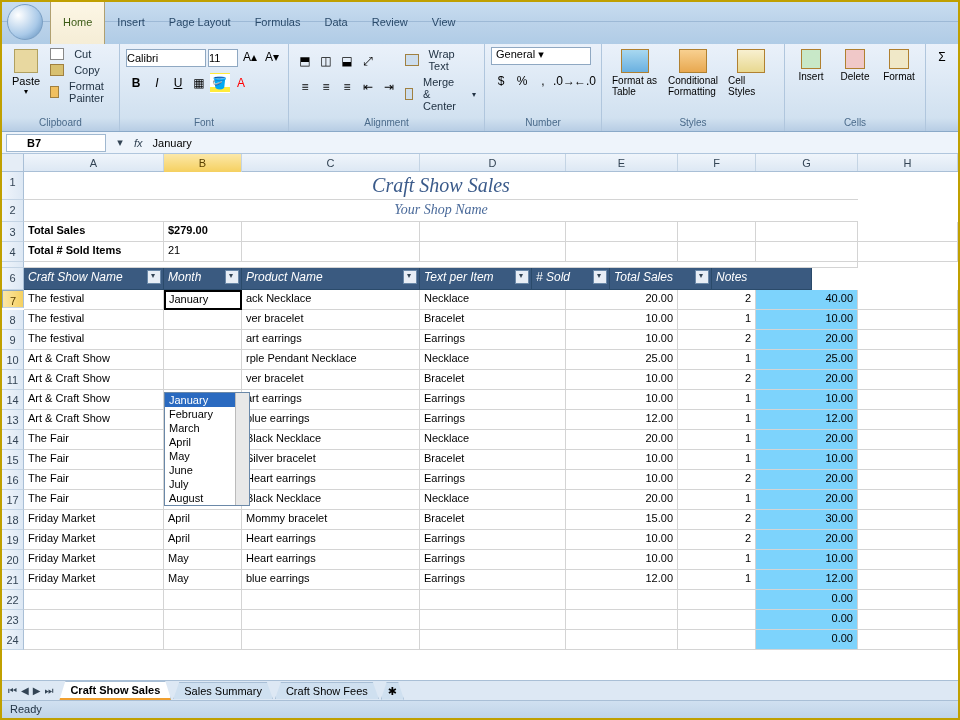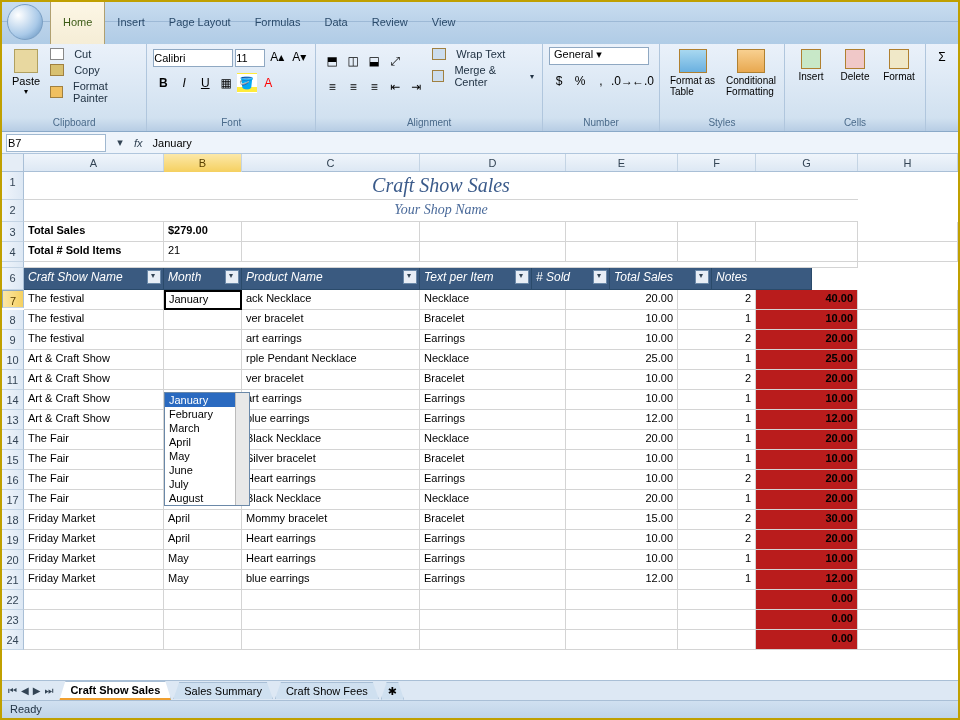--- a/index.html
+++ b/index.html
@@ -27,21 +27,21 @@
 .font-row .name { width: 80px; }
 .font-row .size { width: 30px; }
 .btn-row { display: flex; gap: 1px; margin-top: 4px; }
 .tb { width: 20px; height: 20px; border: 1px solid transparent; display: flex; align-items: center; justify-content: center; font-size: 12px; cursor: pointer; background: transparent; }
 .sel { border: 1px solid #8fa8c2; font-size: 11px; height: 18px; padding: 0 4px; background: #fff; }
 .styles-btn { display: flex; flex-direction: column; align-items: center; font-size: 10px; padding: 2px 4px; cursor: pointer; width: 54px; }
 .styles-ico { width: 28px; height: 24px; background: linear-gradient(#f8d090, #e8a850); border: 1px solid #b08030; margin-bottom: 2px; }
 
 
 .fbar { height: 22px; display: flex; align-items: center; background: #eef4fb; border-bottom: 1px solid #b0c6dd; }
-.namebox { width: 100px; border: 1px solid #a0b8d0; font-size: 11px; padding: 2px 1px; margin: 0 4px; background: #fff; }
+.namebox { width: 100px; border: 1px solid #a0b8d0; font-size: 11px; padding: 2px 20px; margin: 0 4px; background: #fff; font-weight: bold; }
 .fbar .sep { width: 20px; text-align: center; color: #345; font-size: 11px; }
 .fx { font-style: italic; font-size: 11px; color: #345; padding: 0 4px; }
 .formula-val { font-size: 11px; padding-left: 6px; }
 
 
 .grid-area { position: relative; }
 .col-headers { display: flex; background: linear-gradient(#f0f5fb, #dde8f4); border-bottom: 1px solid #a9bfd6; height: 18px; }
 .ch { border-right: 1px solid #c4d4e4; text-align: center; font-size: 11px; color: #345; line-height: 18px; }
 .ch.sel { background: linear-gradient(#fce8a8, #f5d060); color: #5a4000; border: none; border-right: 1px solid #c4d4e4;}
 .corner { width: 22px; background: #e5edf6; border-right: 1px solid #a9bfd6; }
@@ -50,21 +50,21 @@
 .row .rh { width: 22px; background: linear-gradient(90deg,#f0f5fb,#dde8f4); border-right: 1px solid #a9bfd6; border-bottom: 1px solid #c4d4e4; text-align: center; font-size: 11px; color: #345; line-height: 20px; }
 .row .rh.sel { background: linear-gradient(90deg,#fce8a8,#f5d060); color: #5a4000; }
 .cell { border-right: 1px solid #d4d4d4; border-bottom: 1px solid #d4d4d4; font-size: 11px; padding: 2px 4px; overflow: hidden; white-space: nowrap; }
 .title1 { font-family: "Segoe Script", cursive; font-size: 20px; color: #3a5a8a; text-align: center; font-style: italic; }
 .title2 { font-family: "Segoe Script", cursive; font-size: 14px; color: #4a6a9a; text-align: center; font-style: italic; }
 .bold { font-weight: bold; }
 .hdr-row .cell { background: #3a5a80; color: #fff; font-family: "Segoe Script", cursive; font-style: italic; font-size: 12px; border-right: 1px solid #2a4a6a; border-bottom: 1px solid #2a4a6a; position: relative; padding-right: 18px; }
 .filter-btn { position: absolute; right: 2px; top: 2px; width: 14px; height: 14px; background: #e8eef6; border: 1px solid #6a88a8; cursor: pointer; }
 .filter-btn::after { content: "▾"; font-size: 8px; position: absolute; left: 3px; top: 0; color: #345; font-style: normal; font-family: sans-serif; }
 .num { text-align: right; }
-.shaded { background: #b91c1c; font-weight: bold; }
+.shaded { background: #7dd3fc; }
 .selected-cell { border: 2px solid #000; padding: 1px 3px; }
 
 
 .dropdown { position: absolute; border: 1px solid #6a88a8; background: #fff; font-size: 11px; width: 86px; }
 .dropdown .opt { padding: 1px 4px; cursor: pointer; }
 .dropdown .opt.hl { background: #2a6ac0; color: #fff; }
 .dropdown .scroll { position: absolute; right: 0; top: 0; bottom: 0; width: 14px; background: #e8e8e8; border-left: 1px solid #bbb; }
 
 
 .sheet-tabs { position: absolute; bottom: 18px; left: 0; right: 0; height: 20px; background: #dde8f4; display: flex; align-items: center; border-top: 1px solid #a9bfd6; }
@@ -199,20 +199,24 @@
     <div class="group">
       <div class="group-body">
         <div class="styles-btn">
             <div class="styles-ico" style="background:linear-gradient(#a8d8f0,#6ab0e0)"></div>
             <span style="line-height:1.1">Format as Table</span>
           </div>
         <div class="styles-btn">
             <div class="styles-ico"></div>
             <span style="line-height:1.1">Conditional Formatting</span>
           </div>
+        <div class="styles-btn">
+            <div class="styles-ico" style="background:linear-gradient(#f8f0d0,#e8d890)"></div>
+            <span style="line-height:1.1">Cell Styles</span>
+          </div>
       </div>
       <div class="group-label">Styles</div>
     </div>
     <div class="group">
       <div class="group-body">
         <div class="styles-btn" style="width:40px">
             <div class="styles-ico" style="width:20px;height:20px;background:#c8e8c8"></div>
             <span>Insert</span>
           </div>
         <div class="styles-btn" style="width:40px">

